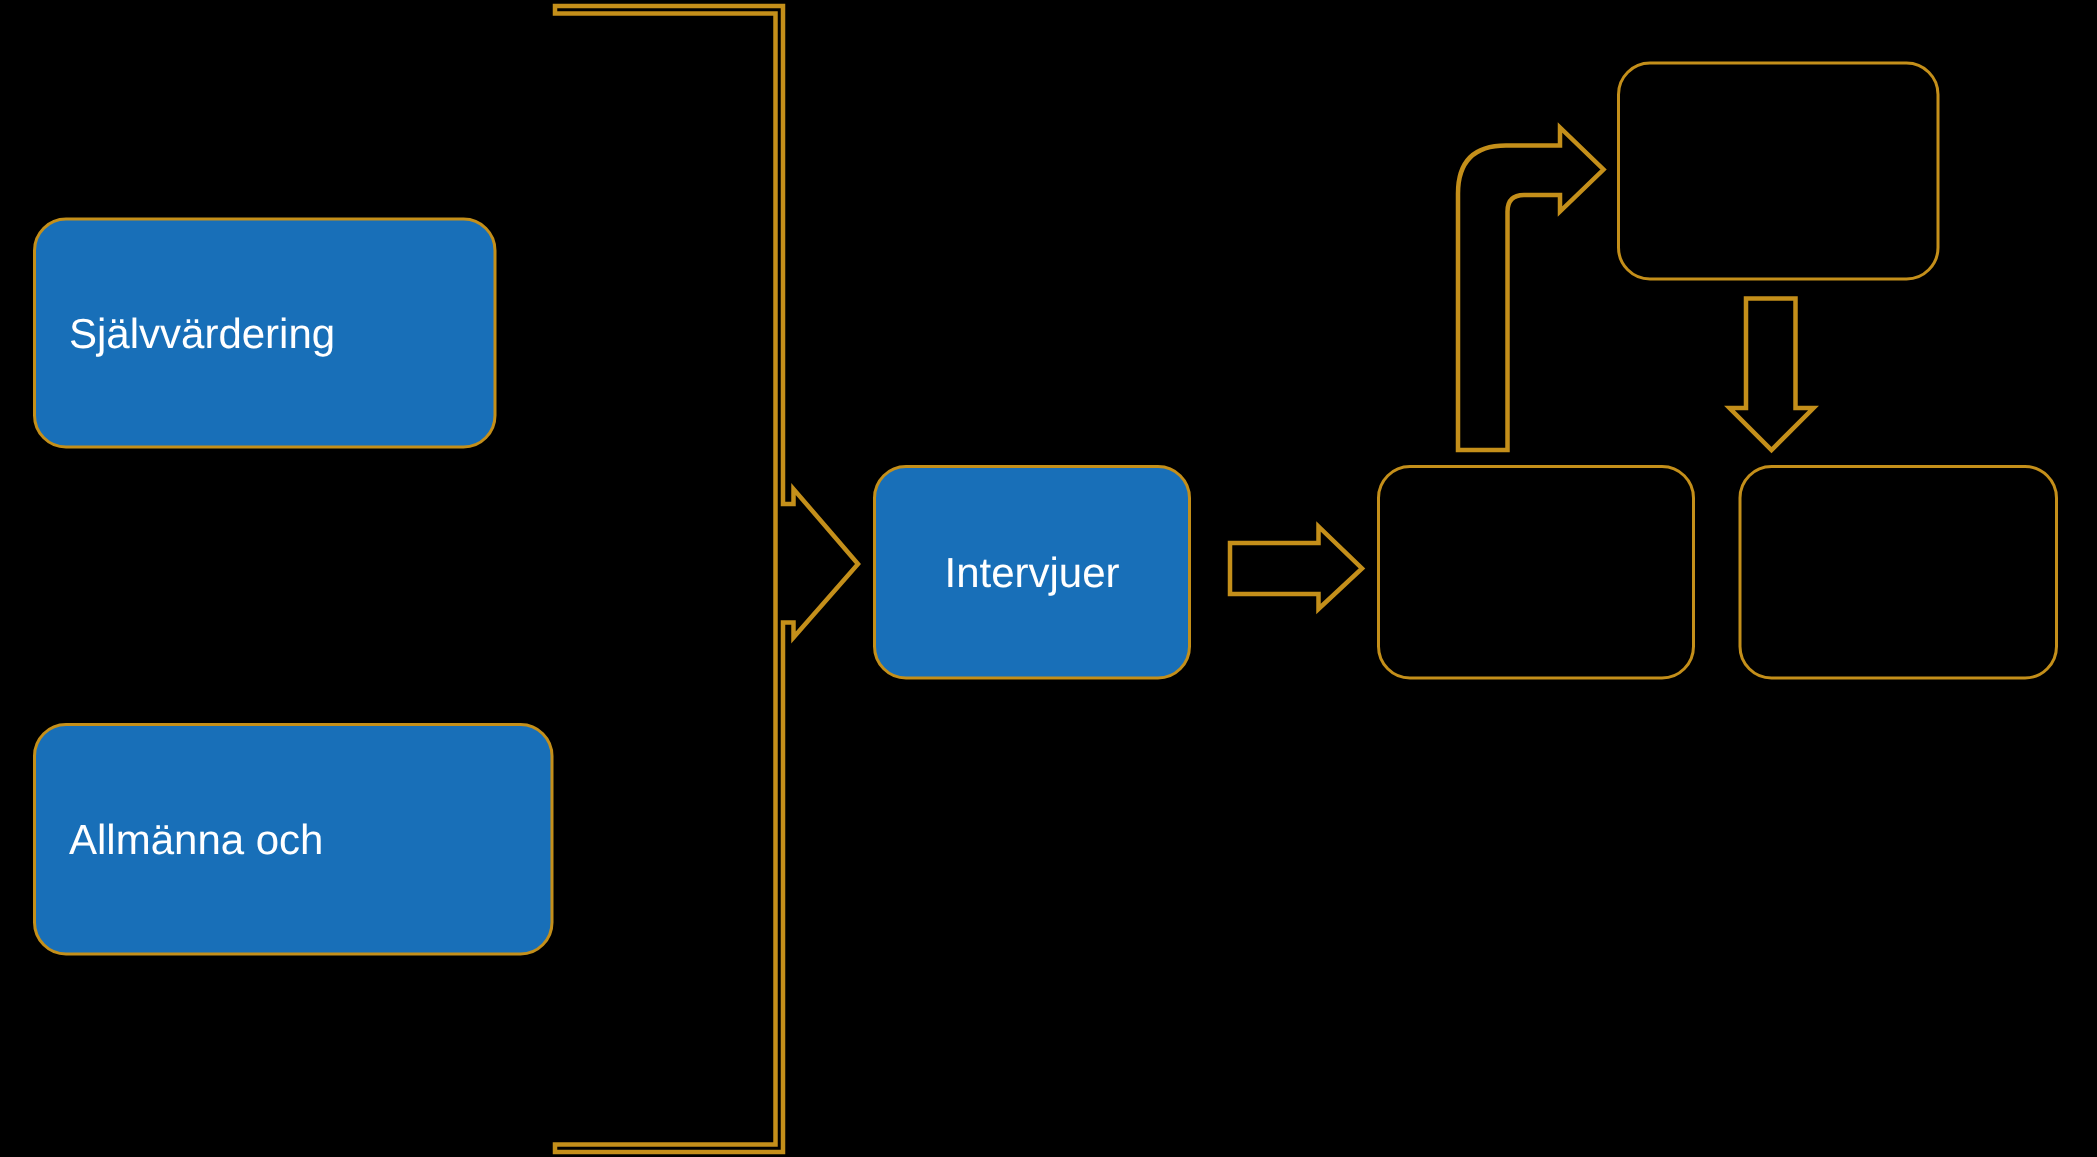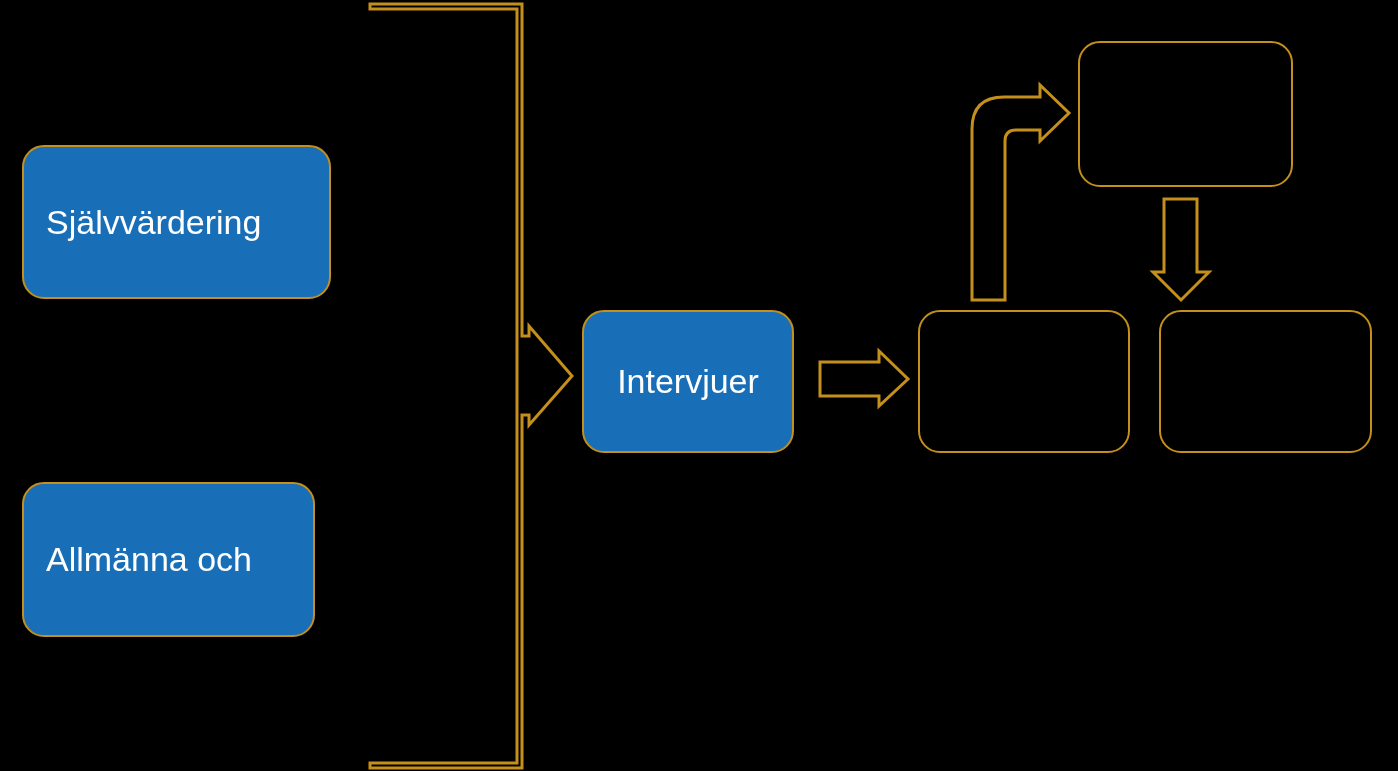--- a/index.html
+++ b/index.html
@@ -20,37 +20,37 @@
     border: 2px solid;
     border-radius: 22px;
     box-sizing: border-box;
     display: flex;
     flex-direction: column;
     justify-content: center;
     align-items: flex-start;
     padding: 10px 22px;
     font-family: Arial, Helvetica, sans-serif;
     color: #ffffff;
-    font-size: 34px;
+    font-size: 28px;
     line-height: 1.25;
   }
   .box.centered {
     align-items: center;
     text-align: center;
   }
 </style>
 </head>
 <body>
 <div id="stage">
 
 <div class="box" style="left:22px; top:145px; width:309px; height:154px; background:#186FB8; border-color:#C48F1A;">
   <span>Självvärdering</span>
 </div>
 
-<div class="box" style="left:22px; top:482px; width:293px; height:155px; background:#186FB8; border-color:#C48F1A;">
+<div class="box" style="left:22px; top:482px; width:347px; height:155px; background:#186FB8; border-color:#C48F1A;">
   <span>Allmänna och</span>
 </div>
 
 <div class="box centered" style="left:582px; top:310px; width:212px; height:143px; background:#186FB8; border-color:#C48F1A;">
   <span>Intervjuer</span>
 </div>
 
 <div class="box" style="left:918px; top:310px; width:212px; height:143px; background:transparent; border-color:#C48F1A;">
 </div>
 

